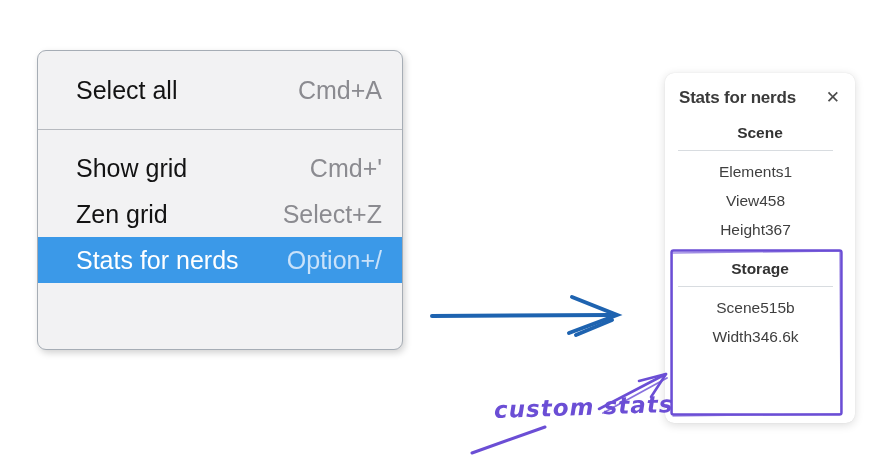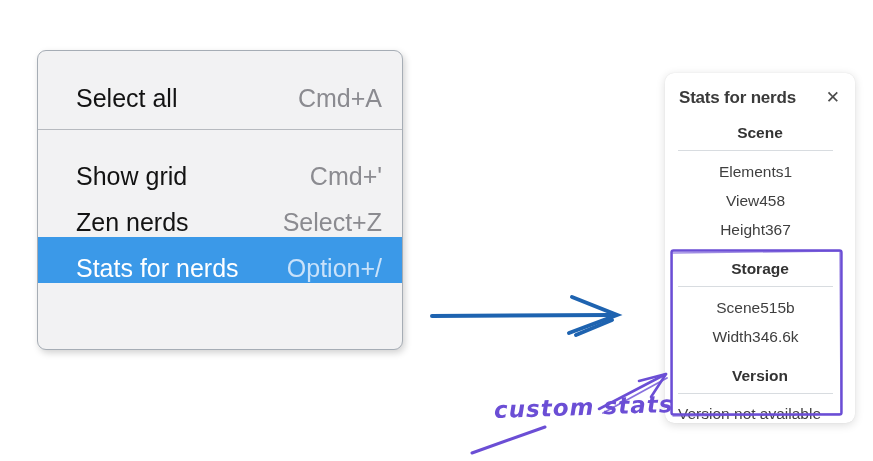--- a/index.html
+++ b/index.html
@@ -13,21 +13,21 @@
     border: 1px solid #a6adb5;
     border-radius: 9px;
     box-shadow: 2px 3px 7px rgba(0,0,0,0.18);
     display: flex; flex-direction: column;
     overflow: hidden;
   }
   .menu-section-top { padding: 16px 0; }
   .menu-section-bottom { padding: 15px 0 16px 0; }
   .menu-separator { height: 1px; background: #b7babf; width: 100%; }
   .menu-item {
-    height: 46px; display: flex; align-items: flex-end; justify-content: space-between;
+    height: 46px; display: flex; align-items: center; justify-content: space-between;
     padding: 0 20px 0 38px;
     font-size: 25px; color: #131313;
     cursor: default;
   }
   .menu-item .mi-shortcut { color: #8b8b90; }
   .menu-item.selected { background: #3b99e8; color: #ffffff; }
   .menu-item.selected .mi-shortcut { color: #c9e2fa; }
 
   
   .stats-panel {
@@ -84,21 +84,21 @@
       <span class="mi-shortcut">Cmd+A</span>
     </div>
   </div>
   <div class="menu-separator"></div>
   <div class="menu-section-bottom">
     <div class="menu-item">
       <span class="mi-label">Show grid</span>
       <span class="mi-shortcut">Cmd+'</span>
     </div>
     <div class="menu-item">
-      <span class="mi-label">Zen nerds</span>
+      <span class="mi-label">Zen grid</span>
       <span class="mi-shortcut">Select+Z</span>
     </div>
     <div class="menu-item selected">
       <span class="mi-label">Stats for nerds</span>
       <span class="mi-shortcut">Option+/</span>
     </div>
   </div>
 </div>
 
 <div class="stats-panel">
@@ -130,25 +130,20 @@
     <div class="sp-row">
       <span>Scene</span>
       <span>515b</span>
     </div>
     <div class="sp-row">
       <span>Width</span>
       <span>346.6k</span>
     </div>
   </div>
 
-  <div>
-    <div class="sp-section-title">Version</div>
-    <hr class="sp-hr">
-    <div class="sp-note">Version not available</div>
-  </div>
 </div>
 
 <svg class="annotation-overlay" width="873" height="461" viewBox="0 0 873 461" xmlns="http://www.w3.org/2000/svg">
 
   <g stroke="#1e63b0" stroke-width="4" fill="none" stroke-linecap="round">
     <path d="M432 316 L610 315"></path>
     <path d="M572 297 L617 315 L569 333"></path>
     <path d="M612 320 L576 335"></path>
   </g>
 

